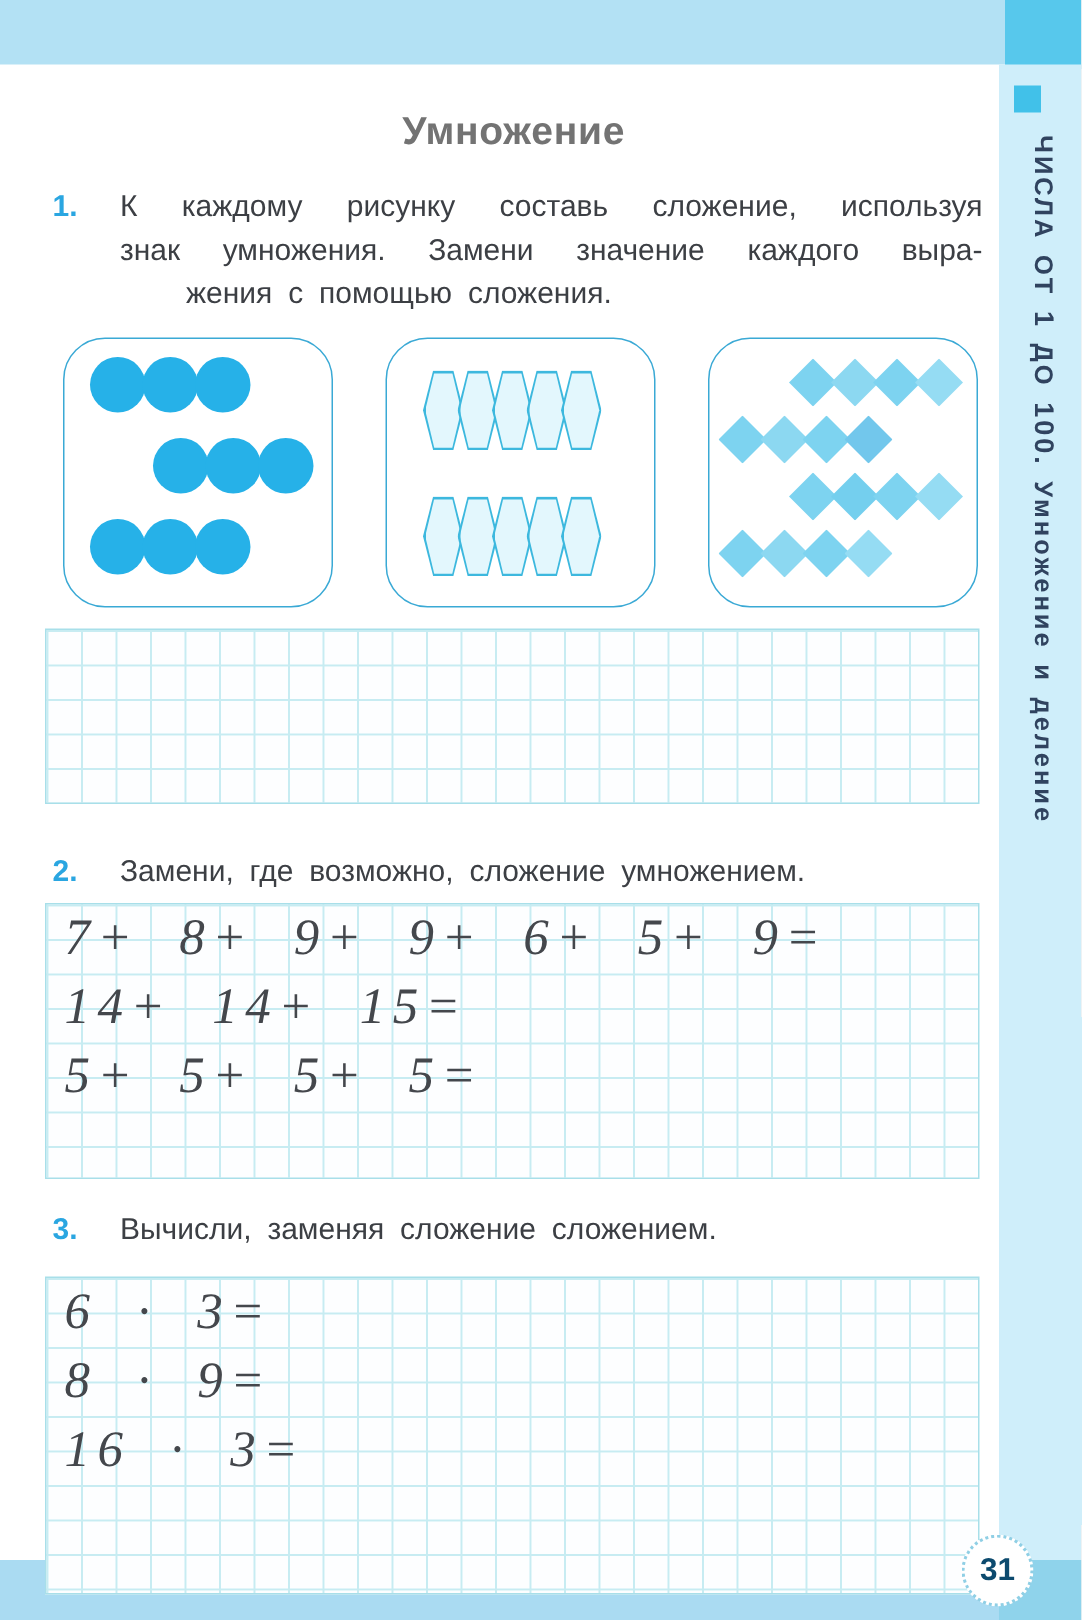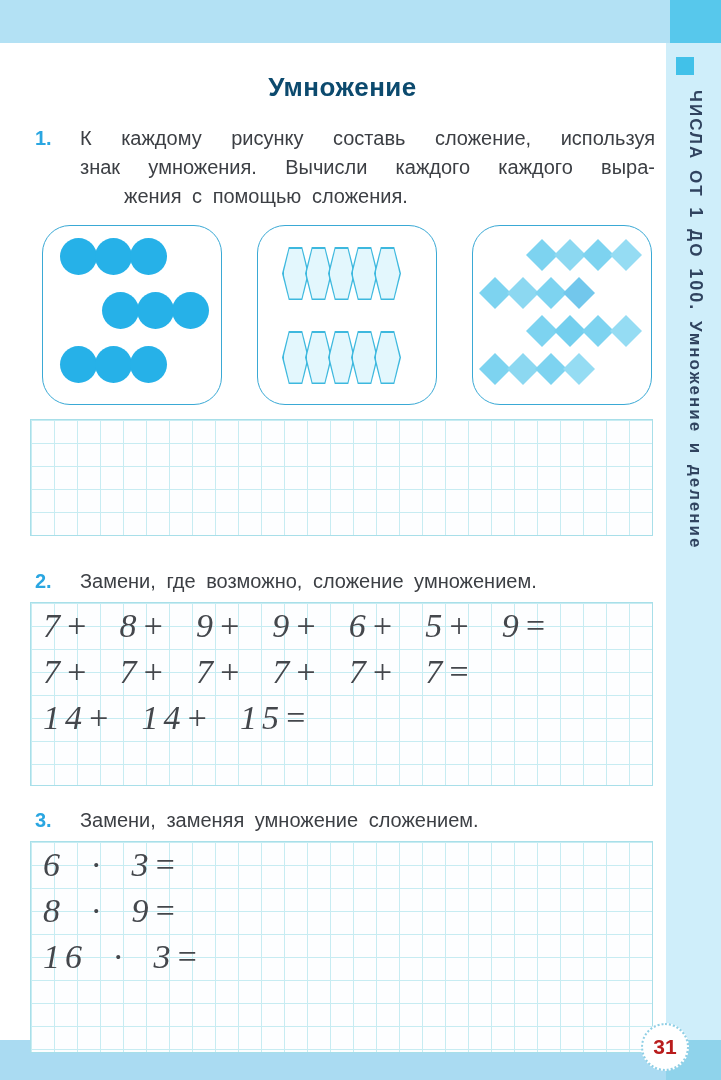--- a/index.html
+++ b/index.html
@@ -16,25 +16,25 @@
   
   .sidebar-bullet{position:absolute;left:676px;top:57px;width:18px;height:18px;background:#41c1e9;}
   .sidebar-text{position:absolute;left:706px;top:90px;transform:rotate(90deg);transform-origin:0 0;
         white-space:nowrap;font-weight:bold;font-size:17px;letter-spacing:2px;word-spacing:3px;
         color:#30435f;}
   .sidebar-text .num{font-size:18px;}
 
   
   .page-circle{position:absolute;left:641px;top:1023px;width:44px;height:44px;background:#ffffff;
         border:2px dotted #8fcfe5;border-radius:50%;display:flex;align-items:center;justify-content:center;
-        font-weight:bold;font-size:21px;color:#b91c1c;z-index:5;}
+        font-weight:bold;font-size:21px;color:#0c4a6e;z-index:5;}
 
   
   .content{position:absolute;left:30px;top:62px;width:625px;}
-  .page-title{text-align:center;font-weight:bold;font-size:26px;color:#0c4a6e;letter-spacing:.5px;margin:10px 0 0 0;}
+  .page-title{text-align:center;font-weight:bold;font-size:26px;color:#737373;letter-spacing:.5px;margin:10px 0 0 0;}
 
   .task-header{display:flex;margin:21px 0 0 5px;font-size:20px;color:#3c3f44;line-height:29px;}
   .task-num{flex:0 0 45px;font-weight:bold;color:#2aa6e1;}
   .task-text{flex:1;word-spacing:5px;}
   .task-line{text-align:justify;text-align-last:justify;}
   .task-line.last{text-align-last:left;margin-left:44px;}
 
   
   .boxes-row{display:flex;justify-content:space-between;margin:14px 0 0 12px;width:610px;}
   .picture-box{width:180px;height:180px;border:1.5px solid #3aa9d5;border-radius:28px;box-sizing:border-box;
@@ -63,21 +63,21 @@
   .shape-row:nth-child(2) .diamond:nth-child(4){background:#72c7ec;}
   .shape-row:nth-child(3) .diamond:nth-child(2){background:#74cfee;}
 
   
   .grid{width:623px;box-sizing:border-box;border:1px solid #a8dfe9;background-color:#fdfeff;
         background-image:linear-gradient(to right,#c7ecf2 1px,transparent 1px),
                          linear-gradient(to bottom,#c7ecf2 1px,transparent 1px);
         background-size:23px 23px;}
   .grid-1{height:117px;margin-top:14px;}
   .grid-2{height:184px;margin-top:6px;}
-  .grid-3{height:212px;margin-top:6px;}
+  .grid-3{height:212px;margin-top:16px;}
   .task-header.t2{margin-top:31px;}
   .task-header.t3{margin-top:20px;}
 
   .hw-line{height:46px;display:flex;align-items:center;padding-left:12px;
         font-family:"Liberation Serif",serif;font-style:italic;font-size:34px;color:#44474c;
         letter-spacing:5px;word-spacing:13px;}
 </style>
 </head>
 <body>
 
@@ -103,21 +103,21 @@
   </div>
 
   <div class="content">
 
     <h1 class="page-title">Умножение</h1>
 
     <div class="task-header">
       <span class="task-num">1.</span>
       <div class="task-text">
         <div class="task-line">К каждому рисунку составь сложение, используя</div>
-        <div class="task-line">знак умножения. Вычисли каждого каждого выра-</div>
+        <div class="task-line">знак умножения. Замени значение каждого выра-</div>
         <div class="task-line last">жения с помощью сложения.</div>
       </div>
     </div>
 
     <div class="boxes-row">
       <div class="picture-box box-circles">
           <div class="shape-row">
             <span class="circle"></span>
             <span class="circle"></span>
             <span class="circle"></span>
@@ -178,27 +178,27 @@
     </div>
 
     <div class="grid grid-1"></div>
 
     <div class="task-header t2">
       <span class="task-num">2.</span>
       <div class="task-text">Замени, где возможно, сложение умножением.</div>
     </div>
     <div class="grid grid-2">
       <div class="hw-line">7+ 8+ 9+ 9+ 6+ 5+ 9=</div>
-      <div class="hw-line">7+ 7+ 7+ 7+ 7+ 7=</div>
       <div class="hw-line">14+ 14+ 15=</div>
+      <div class="hw-line">5+ 5+ 5+ 5=</div>
     </div>
 
     <div class="task-header t3">
       <span class="task-num">3.</span>
-      <div class="task-text">Замени, заменяя умножение сложением.</div>
+      <div class="task-text">Вычисли, заменяя сложение сложением.</div>
     </div>
     <div class="grid grid-3">
       <div class="hw-line">6 · 3=</div>
       <div class="hw-line">8 · 9=</div>
       <div class="hw-line">16 · 3=</div>
     </div>
 
   </div>
 </div>
 

